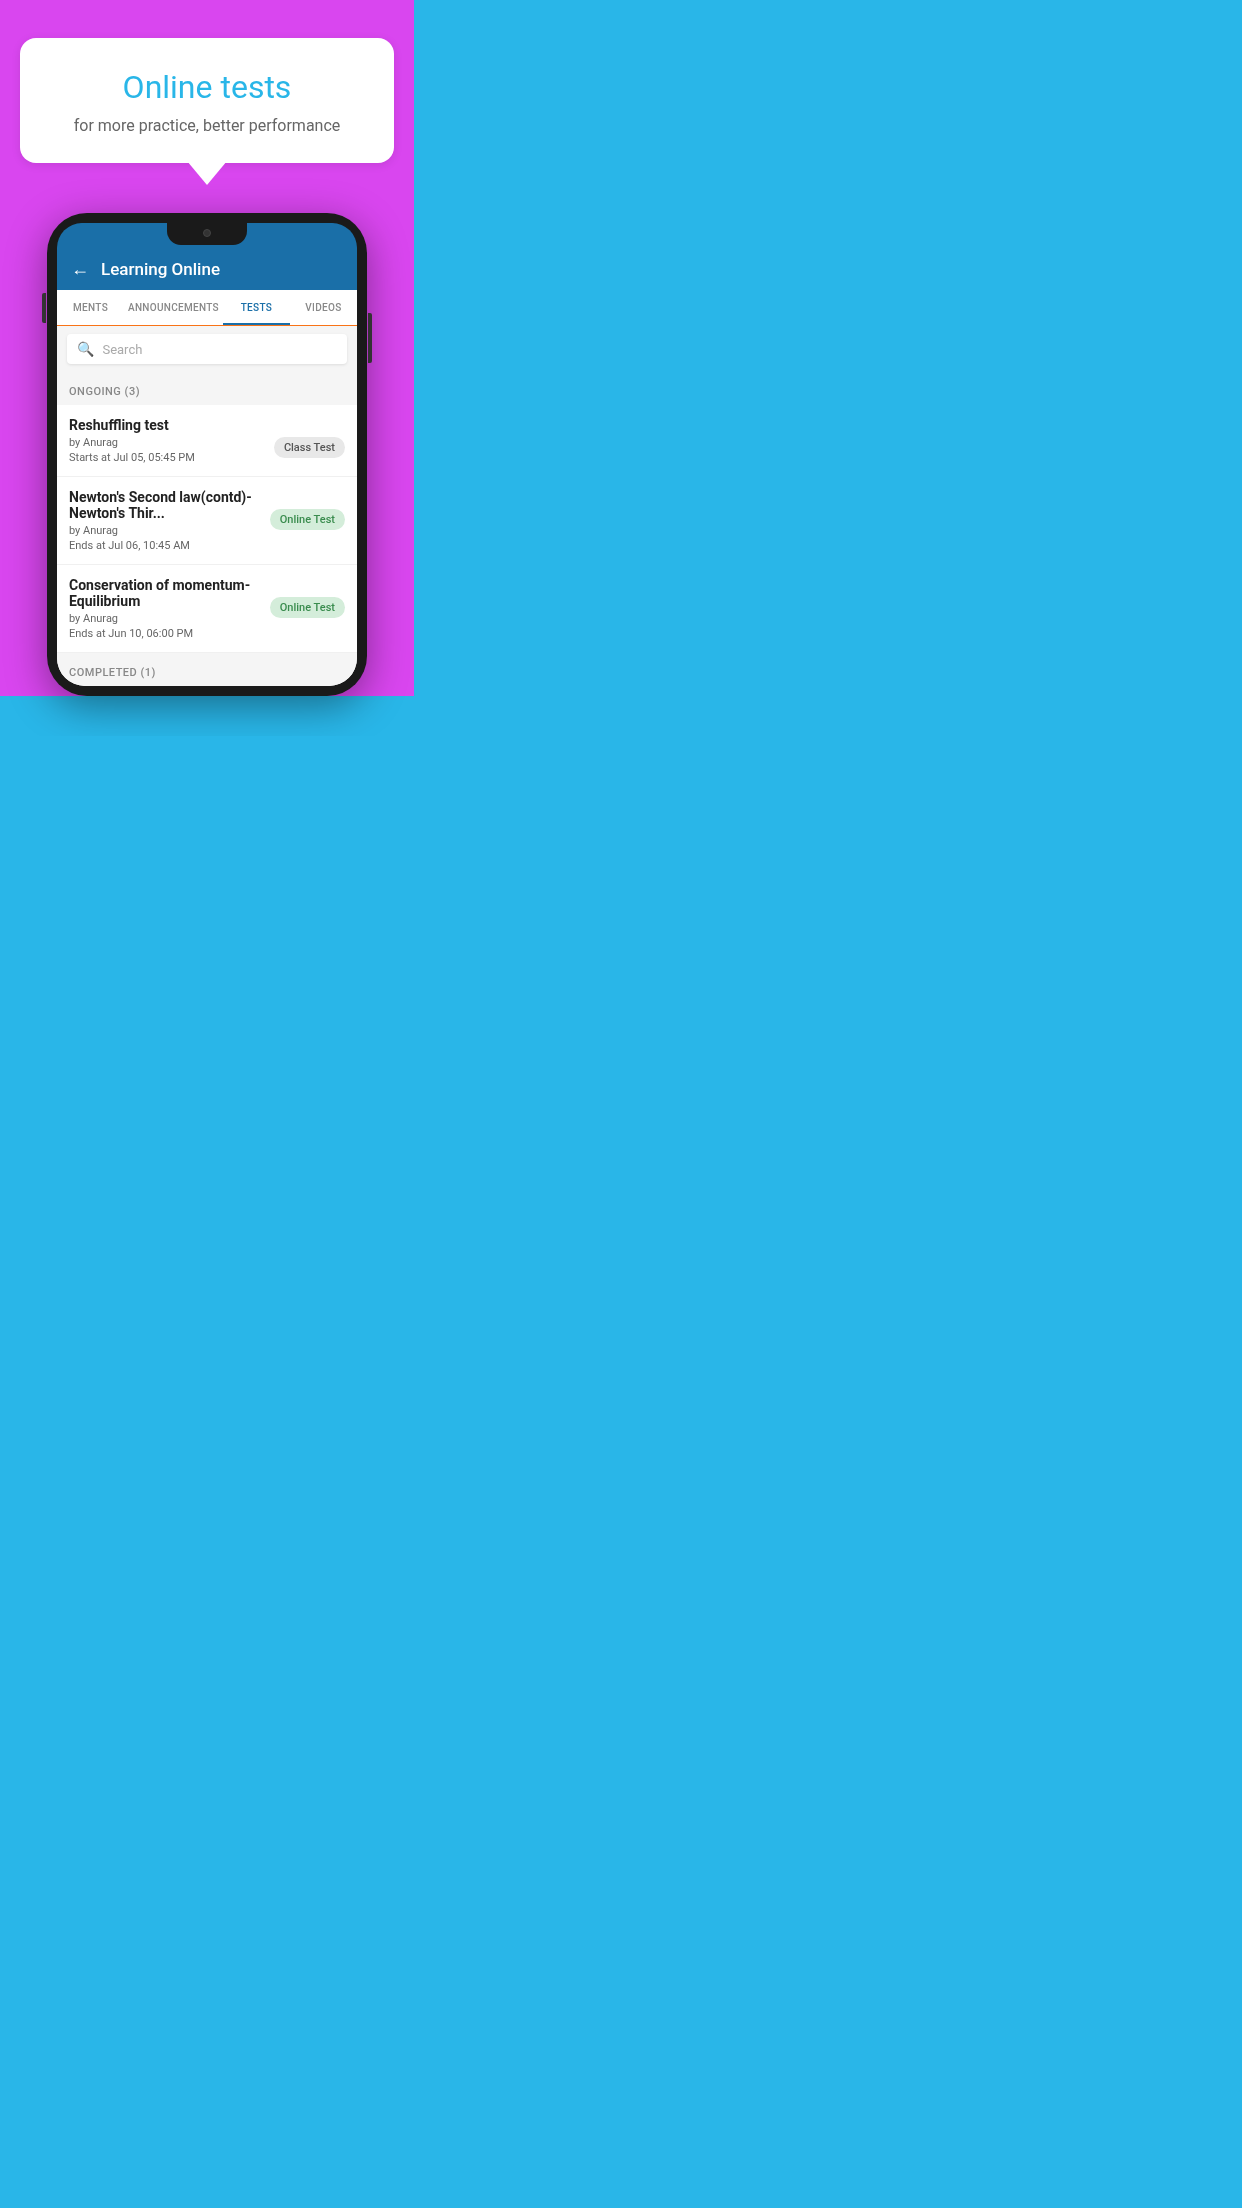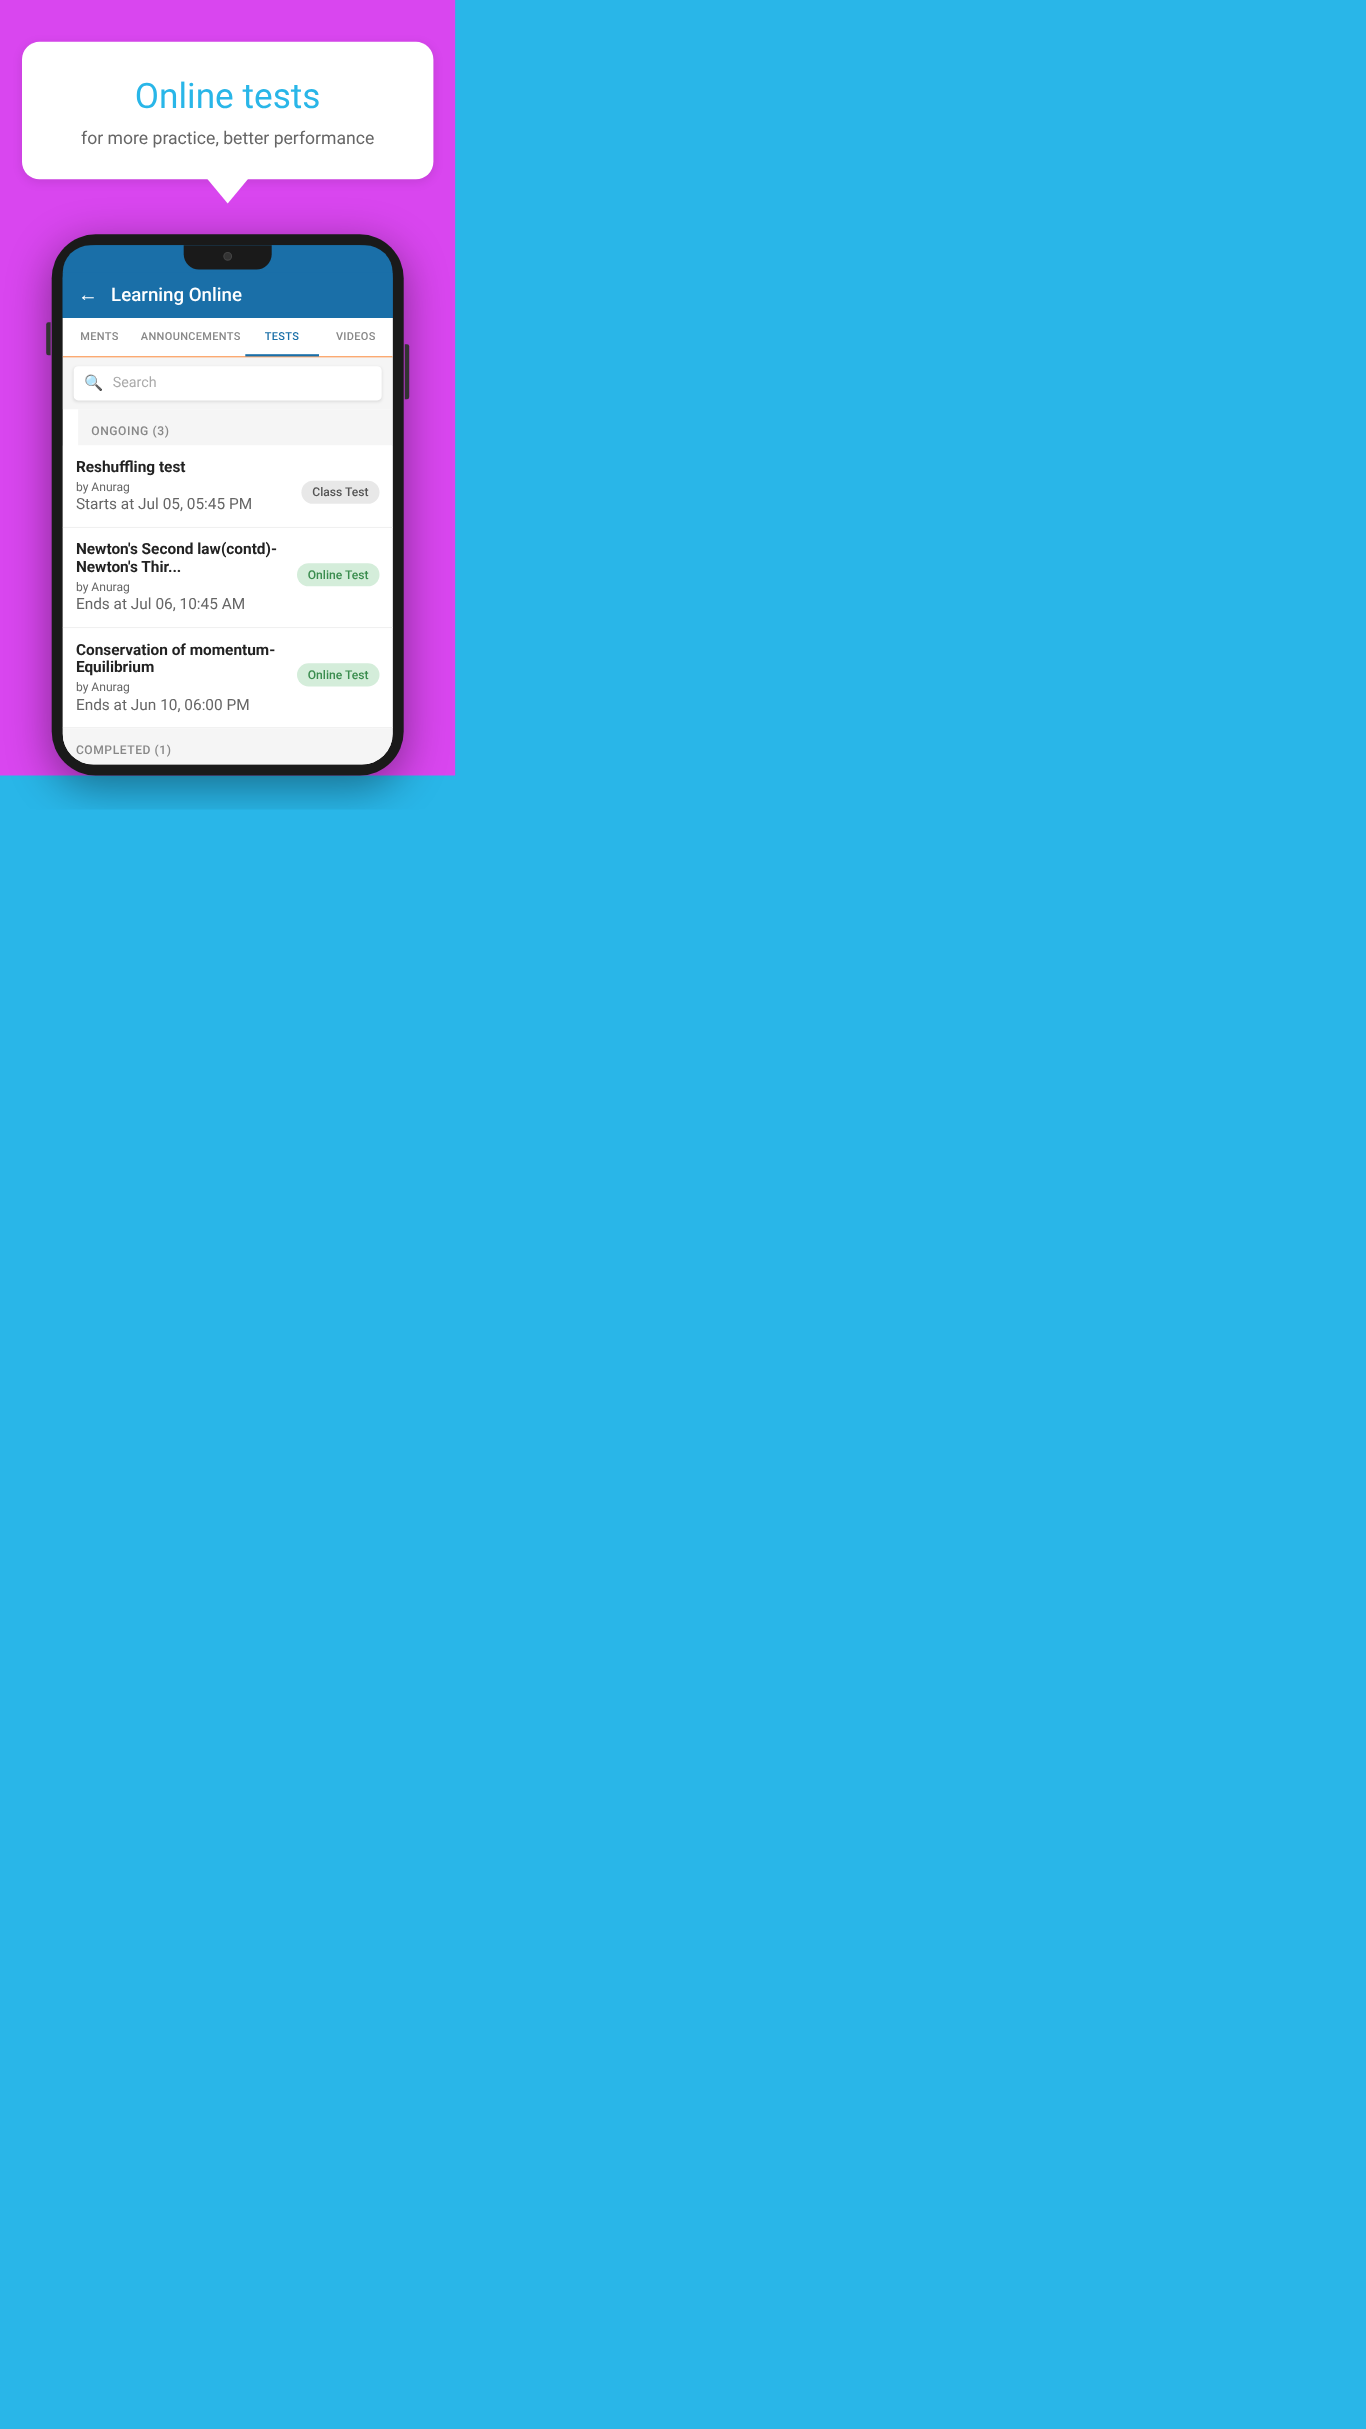--- a/index.html
+++ b/index.html
@@ -201,21 +201,20 @@
     }
     .search-text {
       color: #aaa;
       font-size: 13px;
     }
 
     
     .section-header {
       padding: 8px 12px 6px;
       background: #f5f5f5;
-      margin-left: 14px;
     }
     .section-label {
       font-size: 11px;
       color: #888;
       font-weight: 500;
       letter-spacing: 0.5px;
     }
 
     
     .test-list {
@@ -237,21 +236,21 @@
       font-weight: 700;
       color: #222;
       margin-bottom: 3px;
     }
     .test-author {
       font-size: 11px;
       color: #666;
       margin-bottom: 2px;
     }
     .test-date {
-      font-size: 14px;
+      font-size: 11px;
       color: #666;
     }
     .test-badge {
       border-radius: 20px;
       padding: 4px 10px;
       font-size: 11px;
       font-weight: 500;
       white-space: nowrap;
       flex-shrink: 0;
       margin-top: 20px;

